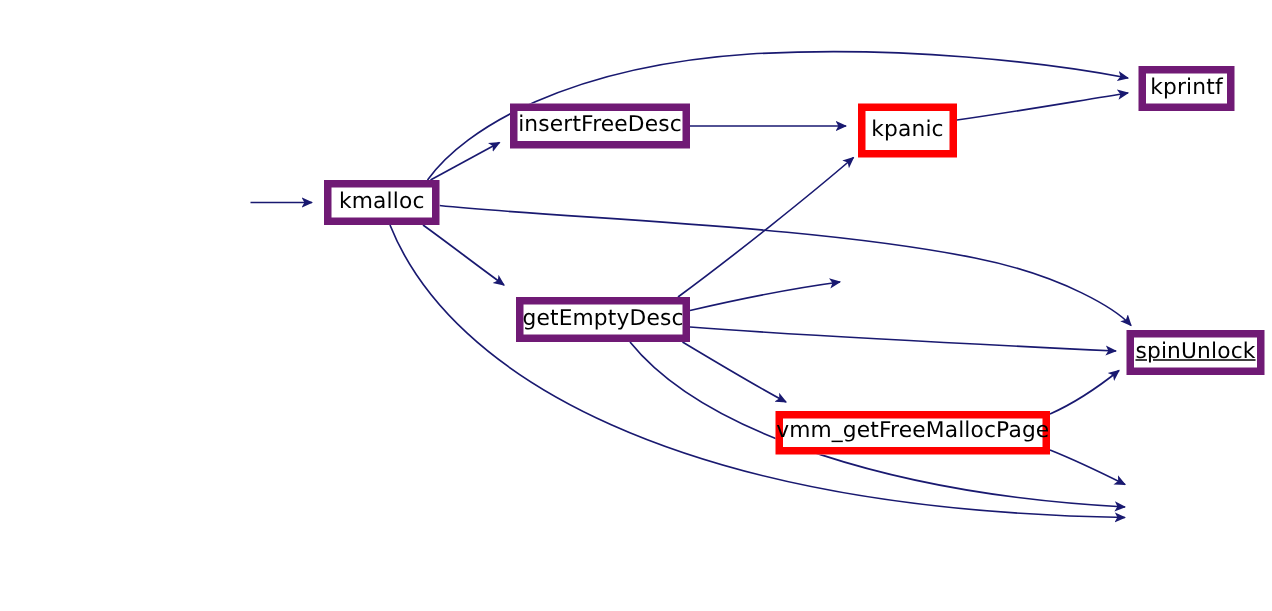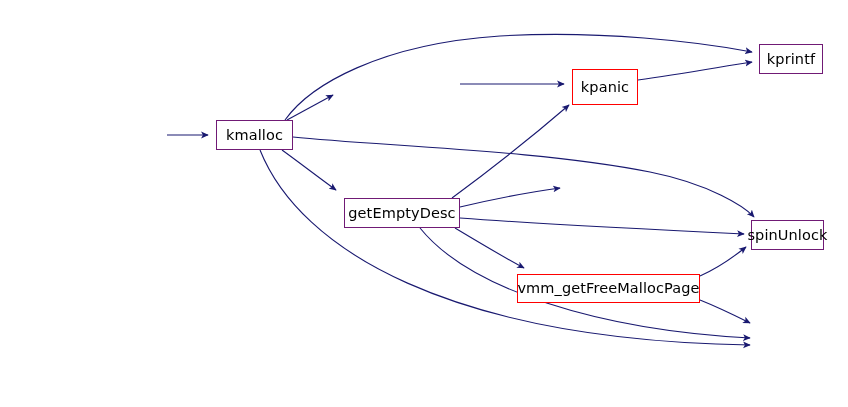--- a/index.html
+++ b/index.html
@@ -24,21 +24,21 @@
     height: 407px;
     pointer-events: none;
   }
   .node {
     position: absolute;
     box-sizing: border-box;
     display: flex;
     align-items: center;
     justify-content: center;
     background: #ffffff;
-    border: 1px solid #701a75;
+    border: 5px solid #701a75;
     font-size: 14.5px;
     color: #000000;
     letter-spacing: 0.1px;
     white-space: nowrap;
     line-height: 1;
     z-index: 2;
   }
   .node.root {
     background: #bfbfbf;
     border-color: #000000;
@@ -74,28 +74,31 @@
       <path d="M460,218 C540,224 660,230 744,234" fill="none" stroke="#191970" stroke-width="1.1" marker-end="url(#arrowhead)"></path>
       <path d="M455,228 C480,243 505,258 524,268" fill="none" stroke="#191970" stroke-width="1.1" marker-end="url(#arrowhead)"></path>
       <path d="M700,276 C718,268 736,255 746,247" fill="none" stroke="#191970" stroke-width="1.1" marker-end="url(#arrowhead)"></path>
       <path d="M700,300 C720,308 738,317 750,323" fill="none" stroke="#191970" stroke-width="1.1" marker-end="url(#arrowhead)"></path>
       <path d="M420,228 C470,290 600,330 750,338" fill="none" stroke="#191970" stroke-width="1.1" marker-end="url(#arrowhead)"></path>
       <path d="M260,150 C300,250 450,340 750,345" fill="none" stroke="#191970" stroke-width="1.1" marker-end="url(#arrowhead)"></path>
     </svg>
     <div class="node" style="left: 216px; top: 120px; width: 77px; height: 30px;">
       <span class="node-label">kmalloc</span>
     </div>
+    <div class="node" style="left: 340px; top: 69px; width: 120px; height: 30px;">
+      <span class="node-label">insertFreeDesc</span>
+    </div>
     <div class="node highlight" style="left: 572px; top: 69px; width: 66px; height: 36px;">
       <span class="node-label">kpanic</span>
     </div>
     <div class="node" style="left: 759px; top: 44px; width: 64px; height: 30px;">
       <span class="node-label">kprintf</span>
     </div>
     <div class="node" style="left: 344px; top: 198px; width: 116px; height: 30px; text-align: center;">
       <span class="node-label">getEmptyDesc</span>
     </div>
-    <div class="node" style="left: 751px; top: 220px; width: 73px; height: 30px;">
+    <div class="node" style="left: 751px; top: 220px; width: 92px; height: 30px; text-decoration: underline;">
       <span class="node-label">spinUnlock</span>
     </div>
     <div class="node highlight" style="left: 517px; top: 274px; width: 183px; height: 29px; align-items: center;">
       <span class="node-label">vmm_getFreeMallocPage</span>
     </div>
   </div>
 
 </body></html>

